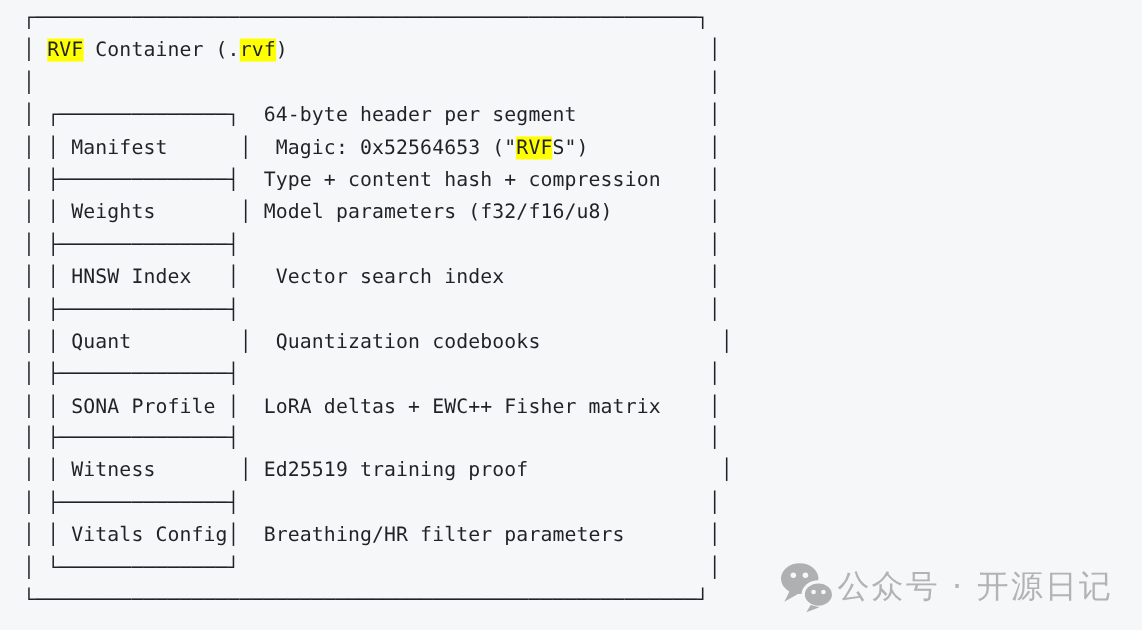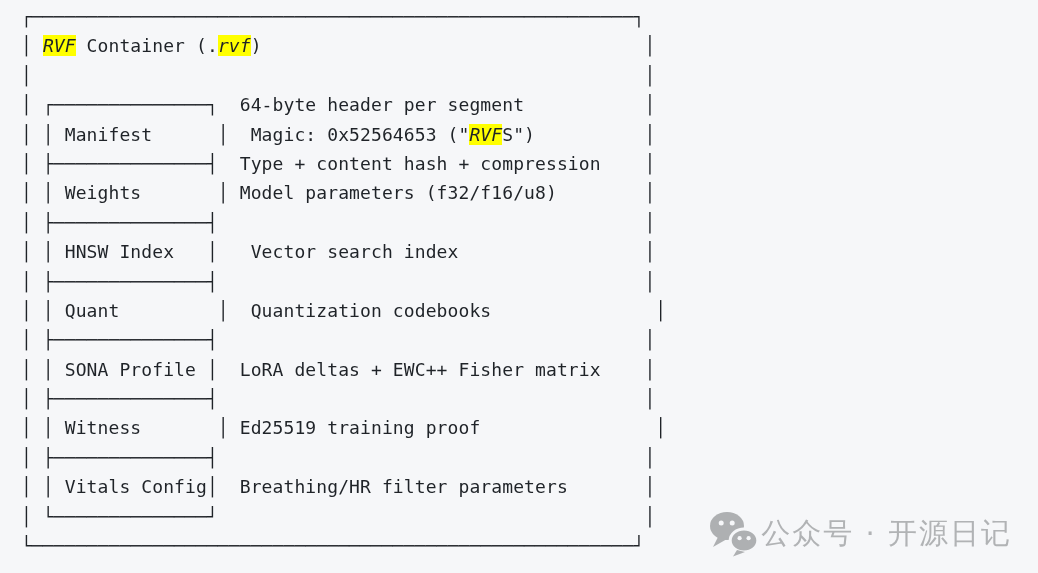--- a/index.html
+++ b/index.html
@@ -21,21 +21,20 @@
     line-height: 29.4px;
     letter-spacing: 0.1px;
     color: var(--text-color, #1f2328);
     white-space: pre;
   }
   pre.diagram .dline { height: 29.4px; }
   mark.hl {
     background: var(--hl-color, #ffff00);
     color: inherit;
     padding: 0;
-    font-style: italic;
   }
   .watermark {
     position: absolute;
     right: 26px;
     bottom: 16px;
     display: flex;
     align-items: center;
     color: var(--wm-color, #b1b3b5);
     font-family: "DejaVu Sans", "Liberation Sans", sans-serif;
     font-size: 29px;

